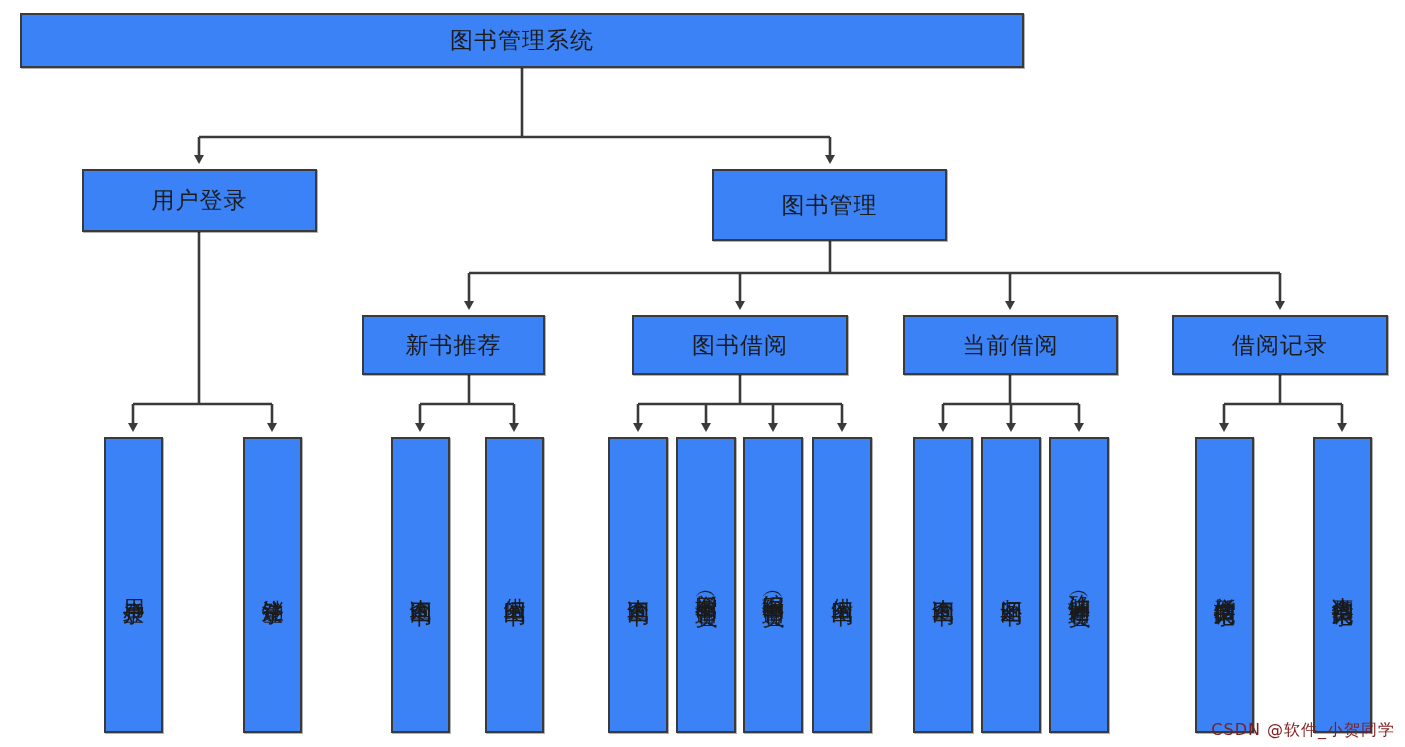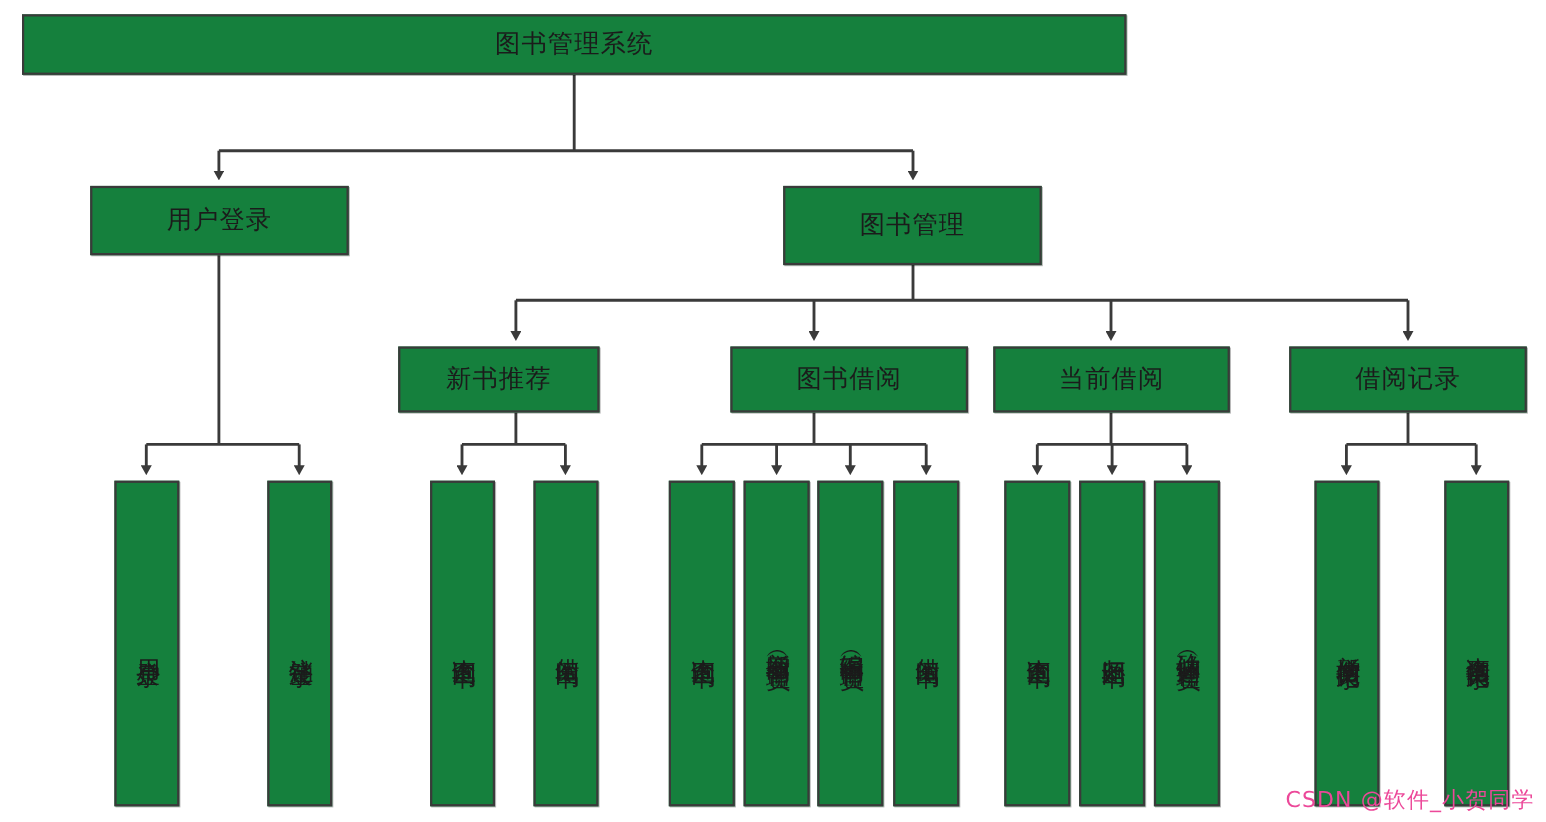--- a/index.html
+++ b/index.html
@@ -21,21 +21,21 @@
     position: absolute;
     left: 0;
     top: 0;
     width: 1405px;
     height: 747px;
   }
   .node {
     position: absolute;
     box-sizing: border-box;
     border: 2px solid #3a3a3a;
-    background: #15803d;
+    background: #3b82f6;
     color: #1b1b1b;
     display: flex;
     align-items: center;
     justify-content: center;
     text-align: center;
     box-shadow: 1px 1px 0 rgba(0,0,0,0.30);
   }
   .node.horiz {
     font-size: 23px;
     line-height: 1.15;
@@ -51,22 +51,22 @@
   }
   .node.vert > span {
     writing-mode: vertical-rl;
     text-orientation: upright;
     display: block;
   }
   #watermark {
     position: absolute;
     right: 10px;
     bottom: 6px;
-    font-size: 20px;
-    color: #ec4899;
+    font-size: 16px;
+    color: #7f1d1d;
     letter-spacing: 1px;
     white-space: nowrap;
     pointer-events: none;
   }
 </style>
 </head>
 <body>
 
 <div id="canvas">
 
@@ -127,21 +127,21 @@
   <div class="node horiz" style="left: 82px; top: 169px; width: 235px; height: 63px;">
     <span>用户登录</span>
   </div>
   <div class="node horiz" style="left: 712px; top: 169px; width: 235px; height: 72px;">
     <span>图书管理</span>
   </div>
 
   <div class="node horiz" style="left: 362px; top: 315px; width: 183px; height: 60px;">
     <span>新书推荐</span>
   </div>
-  <div class="node horiz" style="left: 632px; top: 315px; width: 216px; height: 60px; margin-left: 32px;">
+  <div class="node horiz" style="left: 632px; top: 315px; width: 216px; height: 60px;">
     <span>图书借阅</span>
   </div>
   <div class="node horiz" style="left: 903px; top: 315px; width: 215px; height: 60px;">
     <span>当前借阅</span>
   </div>
   <div class="node horiz" style="left: 1172px; top: 315px; width: 216px; height: 60px;">
     <span>借阅记录</span>
   </div>
 
   <div class="node vert" style="left: 104px; top: 437px; width: 59px; height: 296px;">

